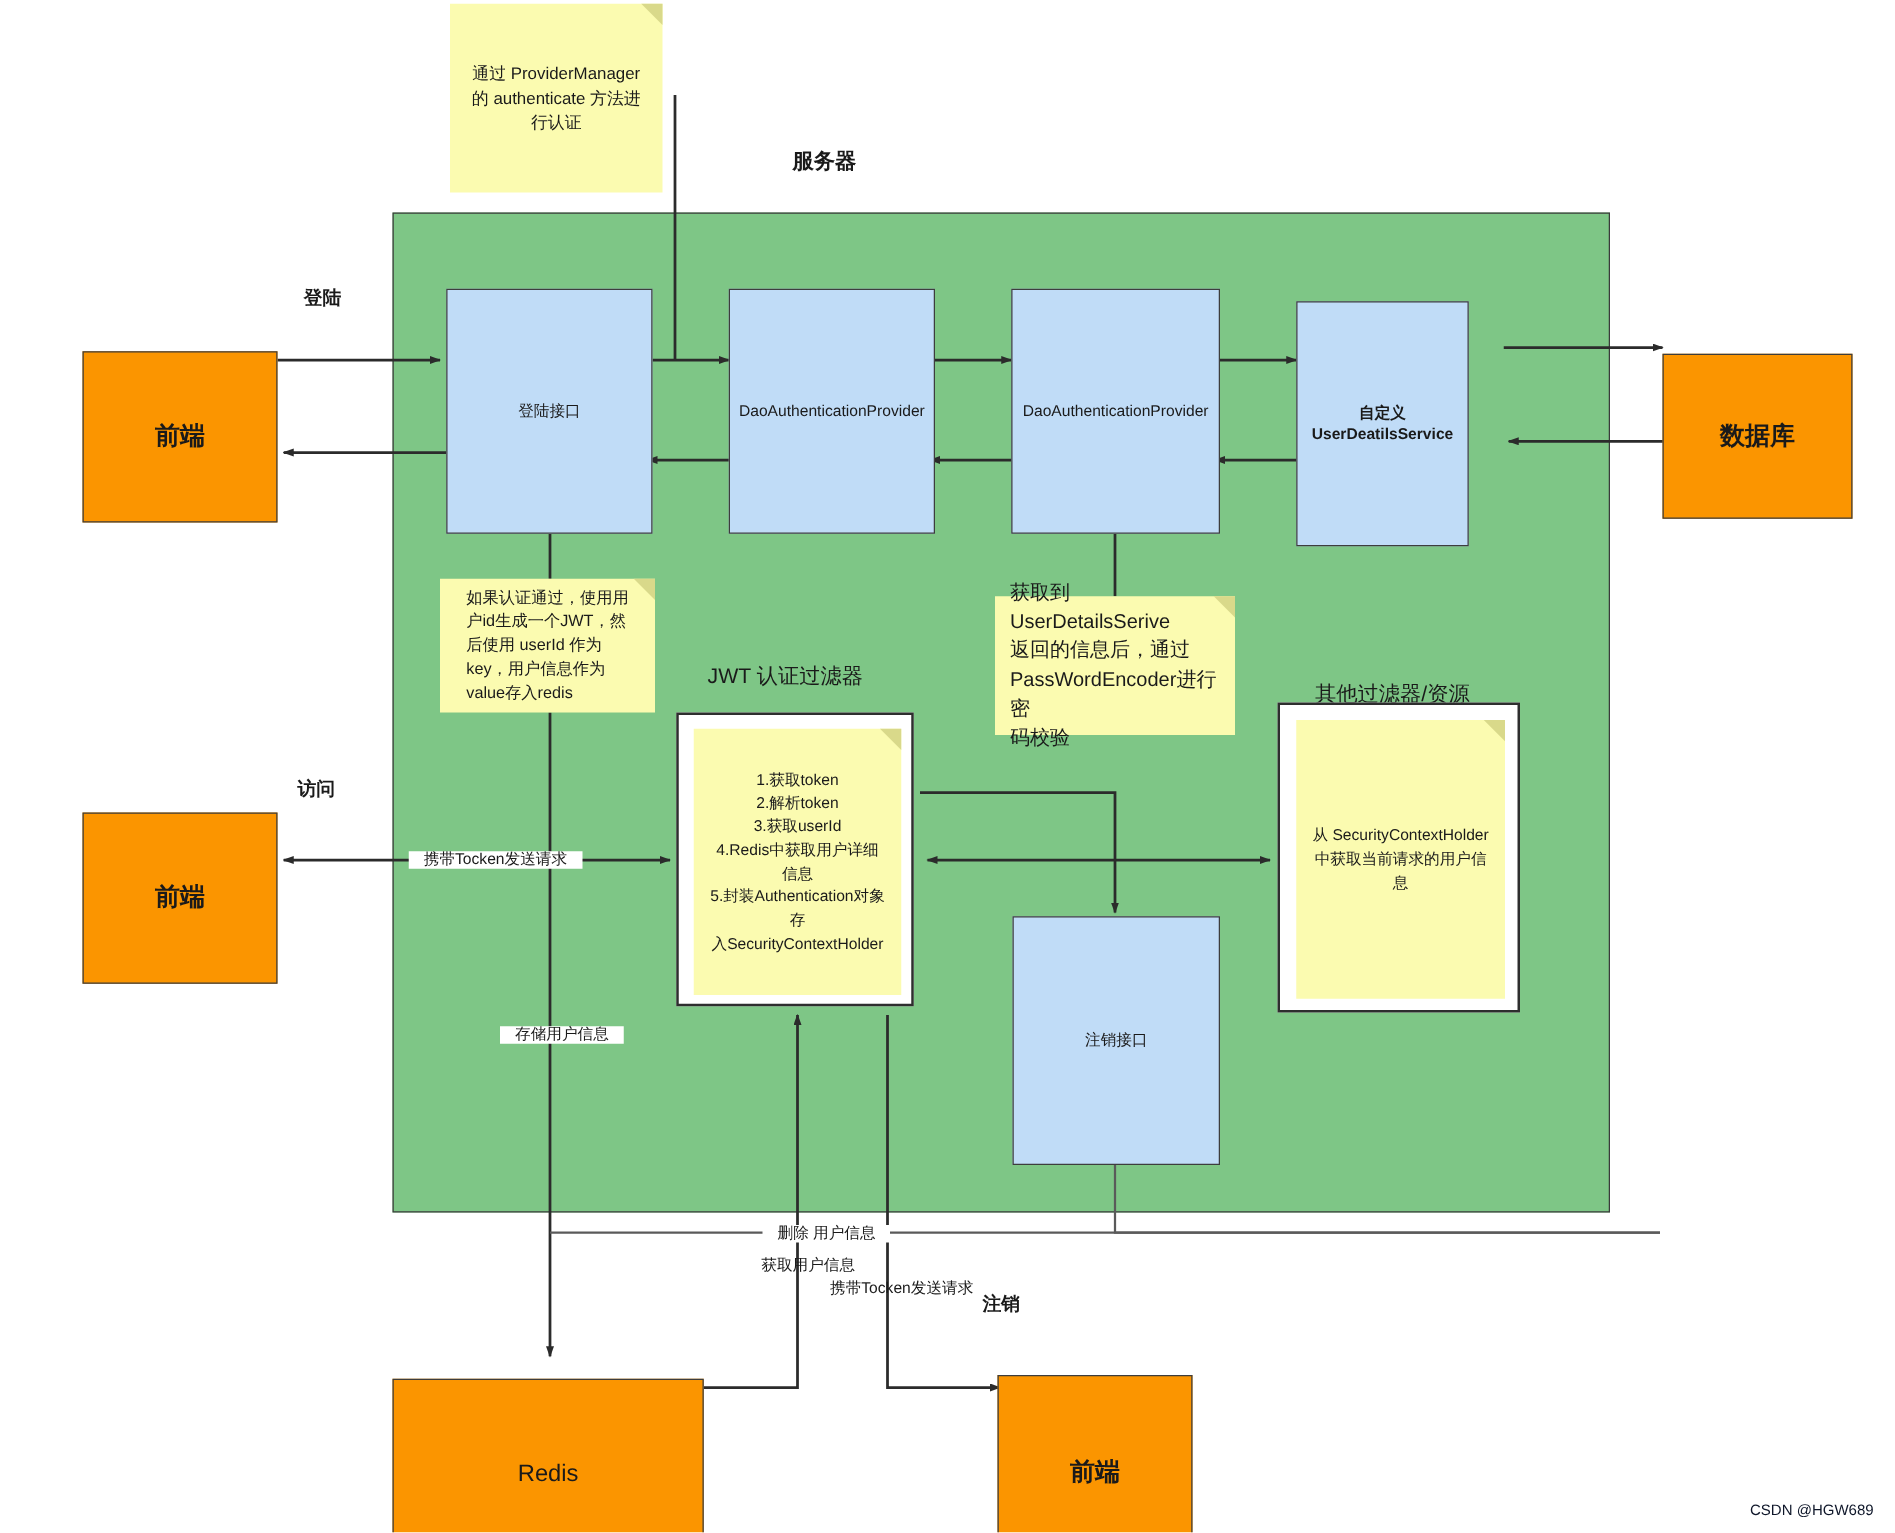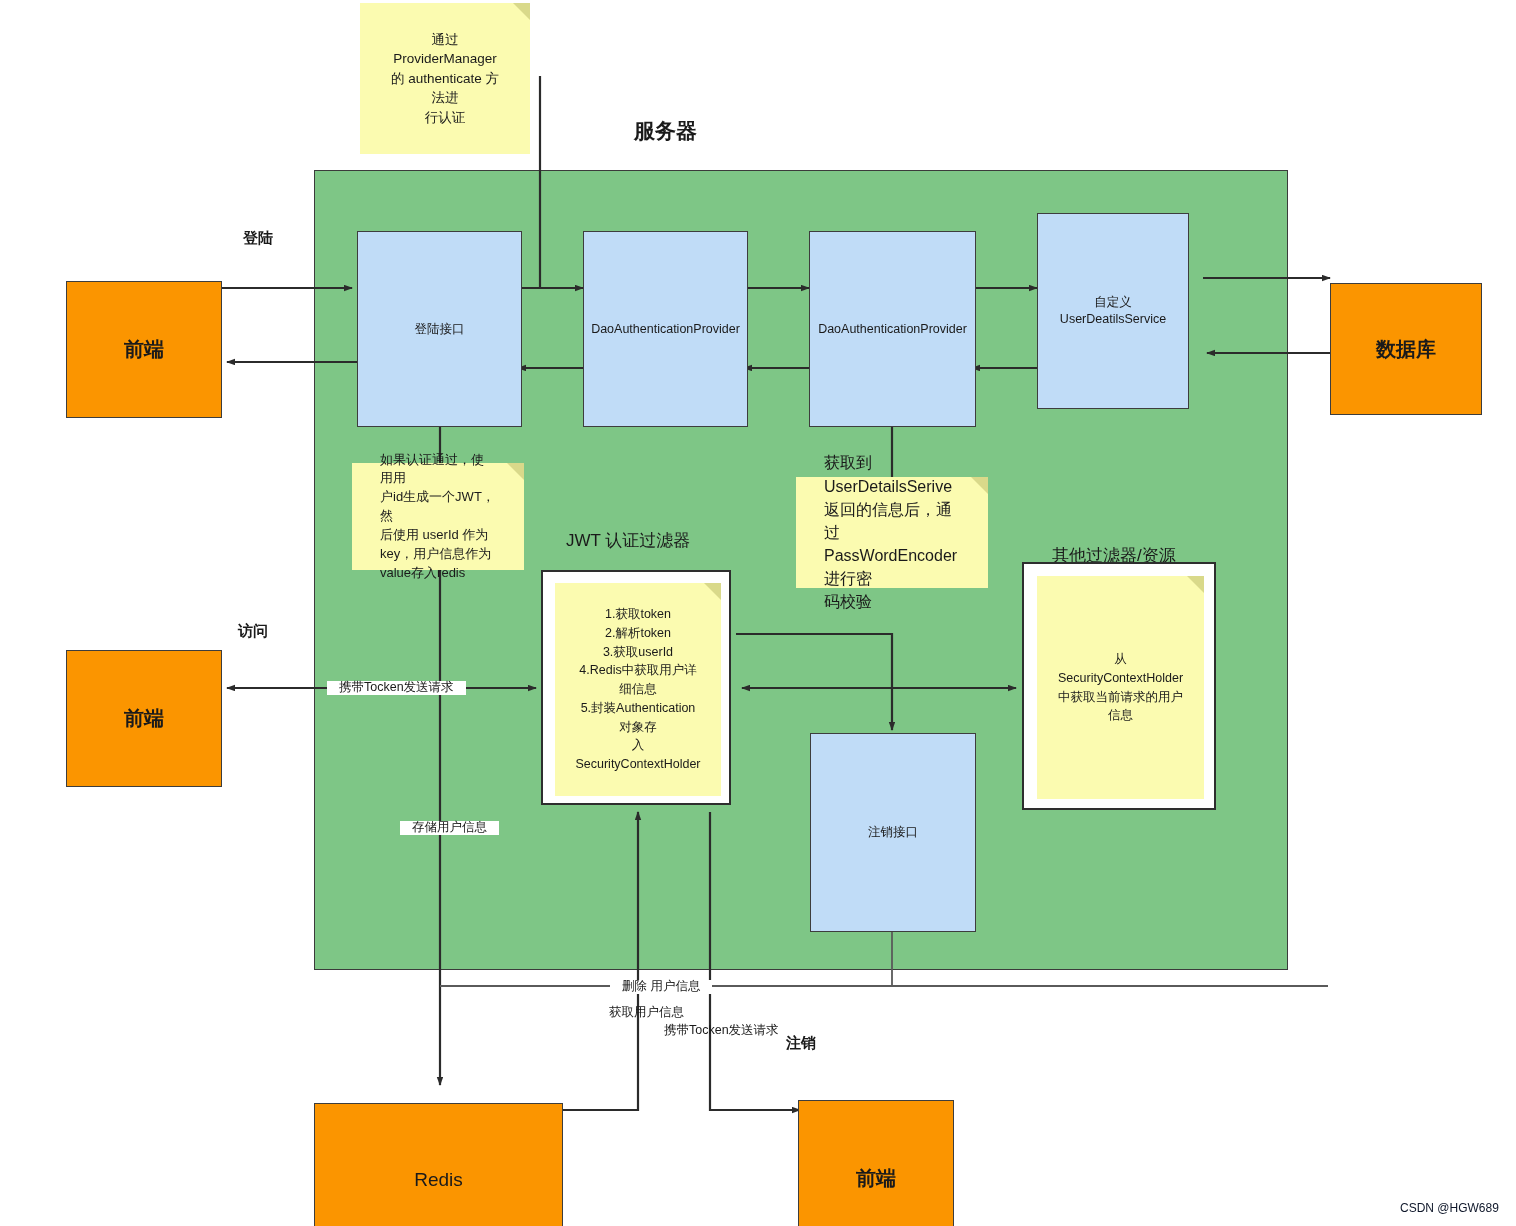--- a/index.html
+++ b/index.html
@@ -20,21 +20,21 @@
   }
   .abs { position: absolute; box-sizing: border-box; }
 
   
   .server-region {
     background: #7ec686;
     border: 1.5px solid #3b3b3b;
   }
   .region-title {
     font-weight: bold;
-    font-size: 21px;
+    font-size: 17px;
     color: #1a1a1a;
     white-space: nowrap;
   }
 
   
   .node {
     border: 1.5px solid #3d3d3d;
     display: flex;
     align-items: center;
     justify-content: center;
@@ -60,21 +60,21 @@
     background: #fbfbb0;
     position: absolute;
     box-sizing: border-box;
     font-size: 13.5px;
     line-height: 1.45;
     color: #1a1a1a;
     display: flex;
     align-items: center;
     justify-content: center;
     text-align: left;
-    padding: 10px 28px;
+    padding: 10px 12px;
     white-space: pre-line;
   }
   .note .fold {
     position: absolute;
     top: 0; right: 0;
     width: 0; height: 0;
     border-top: 17px solid #d9d98a;
     border-left: 17px solid transparent;
   }
   .note.centered { text-align: center; justify-content: center; }
@@ -199,21 +199,21 @@
   <div class="abs node node-orange" style="left:1330px; top:253px; width:152px; height:132px;">数据库</div>
 
   <div class="abs node node-orange plain" style="left:314px; top:1073px; width:249px; height:153px;">Redis</div>
 
   <div class="abs node node-blue" style="left:357px; top:231px; width:165px; height:196px;">登陆接口</div>
 
   <div class="abs node node-blue" style="left:583px; top:231px; width:165px; height:196px;">DaoAuthenticationProvider</div>
 
   <div class="abs node node-blue" style="left:809px; top:231px; width:167px; height:196px;">DaoAuthenticationProvider</div>
 
-  <div class="abs node node-blue" style="left:1037px; top:213px; width:152px; height:196px; white-space:pre-line;">自定义
+  <div class="abs node node-blue" style="left:1037px; top:241px; width:138px; height:196px; white-space:pre-line;font-weight:bold;">自定义
 UserDeatilsService</div>
 
   <div class="abs node node-blue" style="left:810px; top:733px; width:166px; height:199px;">注销接口</div>
 
   <div class="note centered" style="left:360px; top:3px; width:170px; height:151px;">
     <span class="fold"></span>
     <span>通过 ProviderManager
 的 authenticate 方法进
 行认证</span>
   </div>

